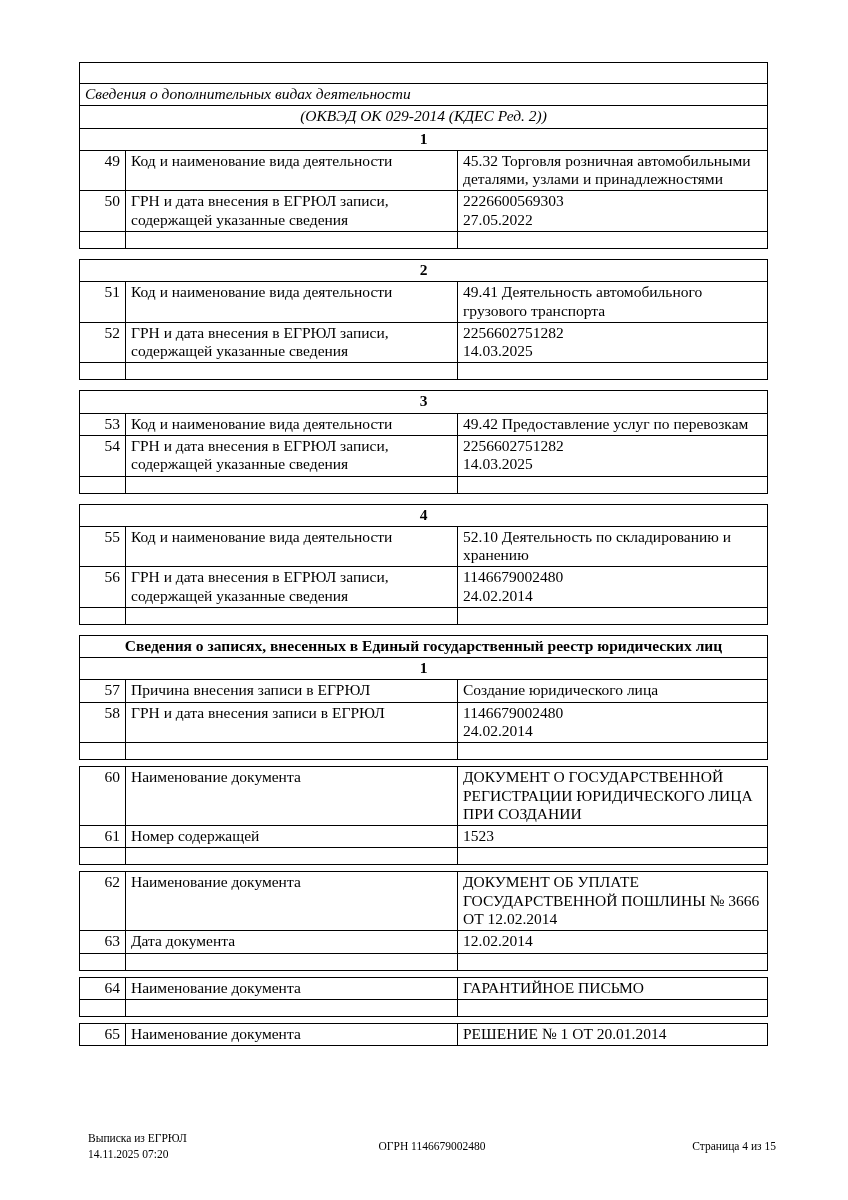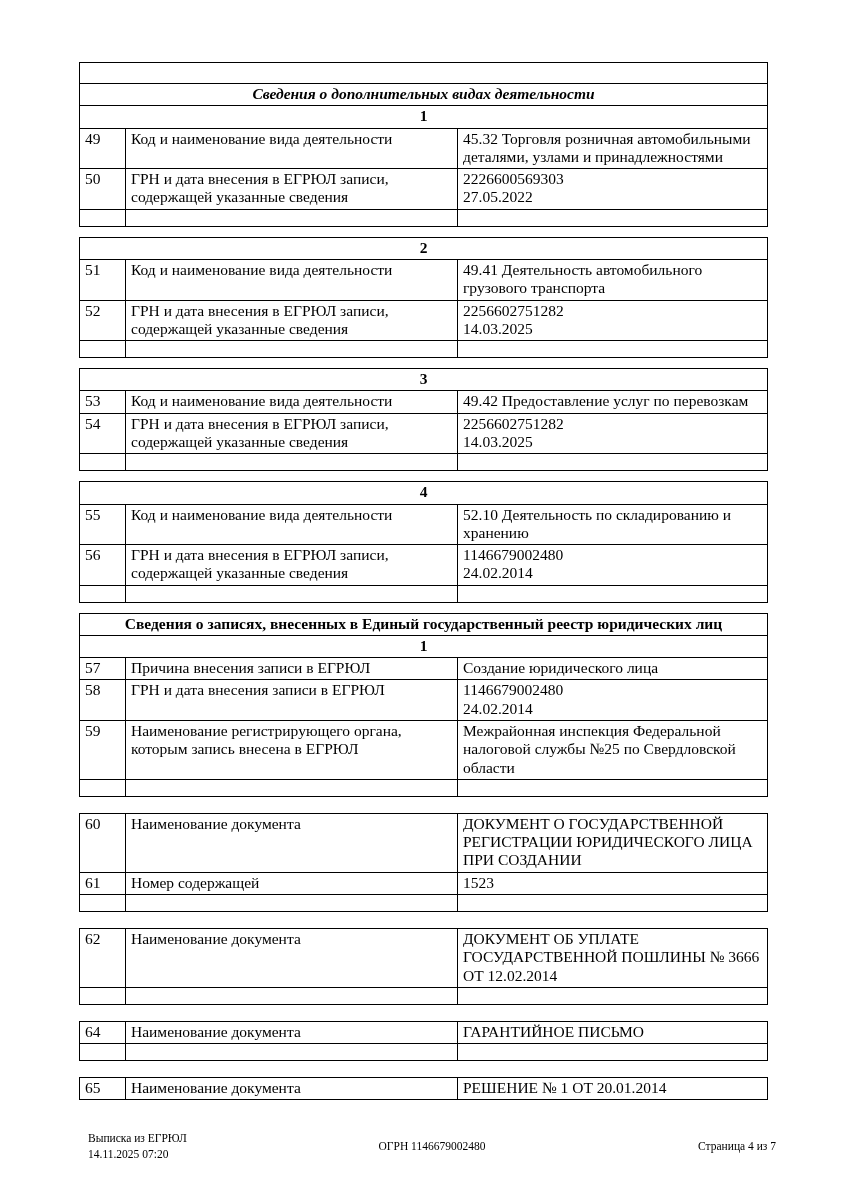--- a/index.html
+++ b/index.html
@@ -18,29 +18,29 @@
     margin: 0 0 10px 0;
   }
   table.t td {
     border: 1px solid #000;
     font-size: 15.5px;
     line-height: 1.18;
     vertical-align: top;
     padding: 1px 5px 2px 5px;
     overflow: hidden;
   }
-  td.c1 { text-align: left; padding: 1px 2px; }
+  td.c1 { text-align: right; padding: 1px 2px; }
   td.bnum { text-align: center; font-weight: bold; }
-  td.title1 { text-align: center; font-weight: bold; font-style: italic; }
+  td.title1 { font-weight: normal; font-style: italic; }
   td.subtitle { text-align: center; font-style: italic; }
   td.title2 { text-align: center; font-weight: bold; }
   td.val { white-space: pre-line; }
   tr.sp-top td { height: 17px; }
   tr.sp td { height: 13px; }
-  table.mb6 { margin-bottom: 16px; }
+  table.mb6 { margin-bottom: 6px; }
   table.mb0 { margin-bottom: 0; }
   .footer {
     position: absolute; left: 88px; top: 1131px; width: 688px;
     display: flex; align-items: center;
     font-size: 11.5px; line-height: 1.35;
   }
   .f-left { flex: 1; text-align: left; }
   .f-center { flex: 1; text-align: center; font-family: Liberation Serif, serif; }
   .f-right { flex: 1; text-align: right; }
 </style>
@@ -56,20 +56,23 @@
         <col style="width:310px">
       </colgroup>
     <tbody>
         <tr class="sp-top">
       <td colspan="3"></td>
     </tr>
     <tr>
       <td colspan="3" class="title1">Сведения о дополнительных видах деятельности</td>
     </tr>
     <tr>
+      <td colspan="3" class="subtitle">(ОКВЭД ОК 029-2014 (КДЕС Ред. 2))</td>
+    </tr>
+    <tr>
       <td colspan="3" class="bnum">1</td>
     </tr>
     <tr>
       <td class="c1">49</td>
       <td>Код и наименование вида деятельности</td>
       <td class="val">45.32 Торговля розничная автомобильными деталями, узлами и принадлежностями</td>
     </tr>
     <tr>
       <td class="c1">50</td>
       <td>ГРН и дата внесения в ЕГРЮЛ записи, содержащей указанные сведения</td>
@@ -188,25 +191,20 @@
       <td class="c1">57</td>
       <td>Причина внесения записи в ЕГРЮЛ</td>
       <td class="val">Создание юридического лица</td>
     </tr>
     <tr>
       <td class="c1">58</td>
       <td>ГРН и дата внесения записи в ЕГРЮЛ</td>
       <td class="val">1146679002480
 24.02.2014</td>
     </tr>
-    <tr>
-      <td class="c1">59</td>
-      <td>Наименование регистрирующего органа, которым запись внесена в ЕГРЮЛ</td>
-      <td class="val">Межрайонная инспекция Федеральной налоговой службы №25 по Свердловской области</td>
-    </tr>
     <tr class="sp">
       <td></td>
       <td></td>
       <td></td>
     </tr>
   </tbody>
     </table>
 
   <table class="t mb6">
     <colgroup>
@@ -237,20 +235,25 @@
     <colgroup>
         <col style="width:46px">
         <col style="width:332px">
         <col style="width:310px">
       </colgroup>
     <tbody>
         <tr>
       <td class="c1">62</td>
       <td>Наименование документа</td>
       <td class="val">ДОКУМЕНТ ОБ УПЛАТЕ ГОСУДАРСТВЕННОЙ ПОШЛИНЫ № 3666 ОТ 12.02.2014</td>
+    </tr>
+    <tr>
+      <td class="c1">63</td>
+      <td>Дата документа</td>
+      <td class="val">12.02.2014</td>
     </tr>
     <tr class="sp">
       <td></td>
       <td></td>
       <td></td>
     </tr>
   </tbody>
     </table>
 
   <table class="t mb6">
@@ -289,14 +292,14 @@
     </table>
 
 </div>
 
 <div class="footer">
   <div class="f-left">
     <div>Выписка из ЕГРЮЛ</div>
     <div>14.11.2025 07:20</div>
   </div>
   <div class="f-center">ОГРН 1146679002480</div>
-  <div class="f-right">Страница 4 из 7</div>
+  <div class="f-right">Страница 4 из 15</div>
 </div>
 
 </body></html>

